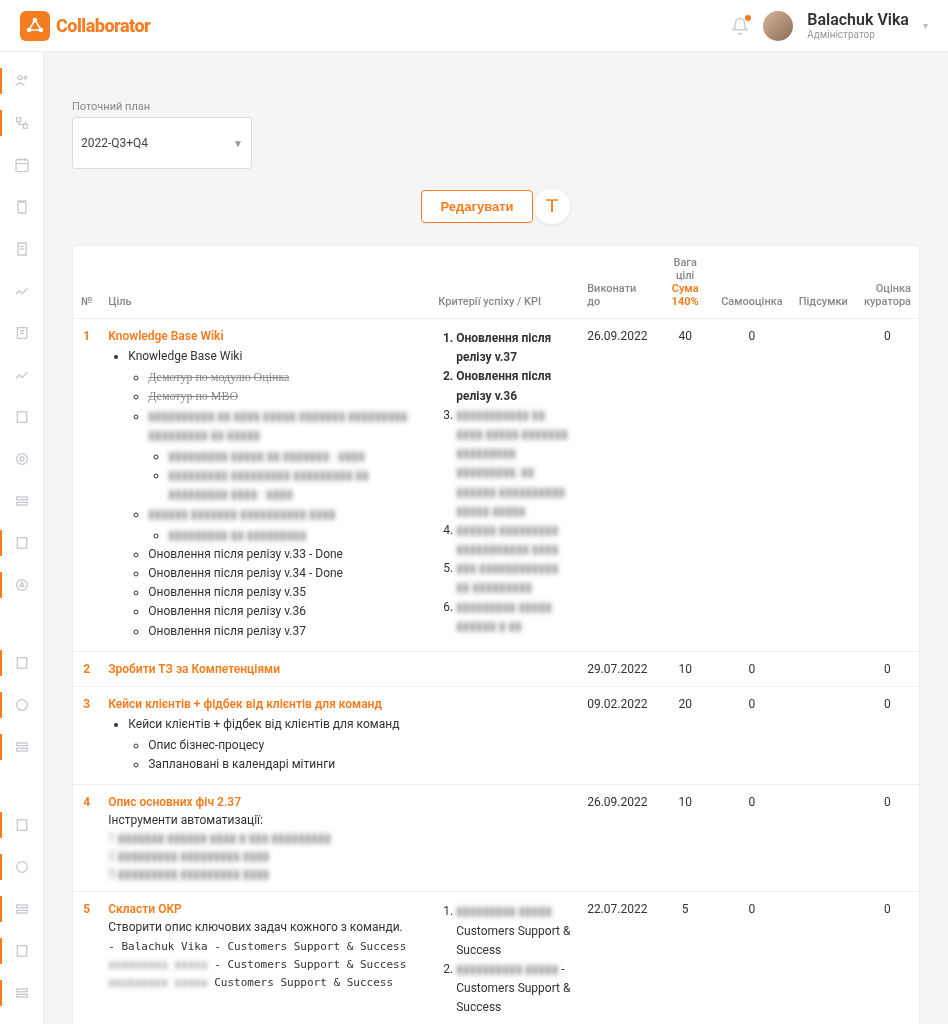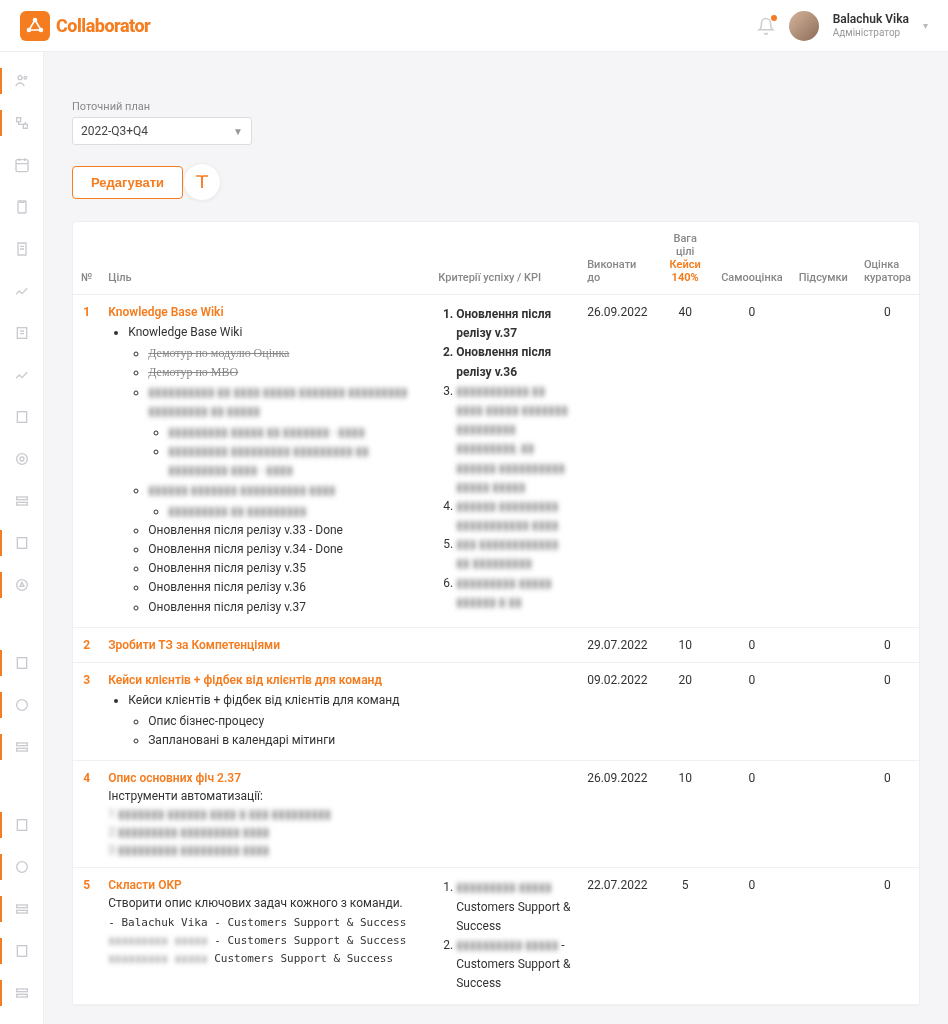--- a/index.html
+++ b/index.html
@@ -7,56 +7,56 @@
   
   .topbar { display: flex; align-items: center; justify-content: space-between; padding: 8px 20px; background: #fff; border-bottom: 1px solid #eee; height: 52px; }
   .logo { display: flex; align-items: center; gap: 6px; }
   .logo-icon { width: 30px; height: 30px; background: #f57c1f; border-radius: 6px; display: flex; align-items: center; justify-content: center; color: #fff; font-weight: bold; font-size: 18px; }
   .logo-text { font-size: 18px; font-weight: 800; color: #f57c1f; letter-spacing: -0.5px; }
   .user-area { display: flex; align-items: center; gap: 14px; }
   .bell { width: 18px; height: 18px; color: #ccc; position: relative; }
   .bell::after { content:""; position:absolute; top:-2px; right:-2px; width:6px; height:6px; background:#f57c1f; border-radius:50%; }
   .avatar { width: 30px; height: 30px; border-radius: 50%; background: linear-gradient(135deg,#d8b49a,#8a6c5a); }
   .user-text { display:flex; flex-direction:column; line-height:1.1; }
-  .user-name { font-weight: 600; font-size: 12px; }
+  .user-name { font-weight: 600; font-size: 16px; }
   .user-role { font-size: 10px; color: #999; }
   .chev { color:#bbb; font-size:10px; }
 
   .layout { display: flex; }
   .sidebar { width: 44px; background: #fff; border-right: 1px solid #eee; display: flex; flex-direction: column; align-items: center; padding-top: 20px; gap: 24px; min-height: calc(100vh - 52px); }
   .side-i { width: 18px; height: 18px; color: #c9c9d0; display:flex; align-items:center; justify-content:center; position:relative; cursor:pointer; }
   .side-sep { height: 12px; }
   .side-group-bar { position:absolute; left:-13px; top:-4px; bottom:-4px; width:2px; background:#f57c1f; display:none; }
   .side-i.grouped .side-group-bar { display:block; }
 
   .main { flex: 1; padding: 28px 28px 40px 28px; }
   .page-title { font-size: 22px; font-weight: 700; color: #222; }
   .plan-label { font-size: 11px; color: #888; margin-top: 20px; }
-  .plan-select { display:flex; align-items:center; justify-content:space-between; width: 180px; background:#fff; border:1px solid #ddd; border-radius:3px; padding:6px 8px; font-size:12px; color:#444; cursor:pointer; margin-top:4px; }
+  .plan-select { display:flex; align-items:center; justify-content:space-between; width: 180px; background:#fff; border:1px solid #ddd; border-radius:3px; padding:18px 8px; font-size:12px; color:#444; cursor:pointer; margin-top:4px; }
   .plan-select .chv { color:#999; font-size:10px; }
 
   .tabs { display:flex; gap:22px; margin-top: 22px; border-bottom:1px solid #e6e6eb; }
   .tab { padding:6px 0 10px 0; font-size:12px; color:#999; cursor:pointer; font-weight:600; }
   .tab.active { color:#333; border-bottom:2px solid #f57c1f; margin-bottom:-1px; }
 
-  .toolbar-row { display:flex; justify-content:flex-start; align-items:center; margin-top:18px; }
+  .toolbar-row { display:flex; justify-content:center; align-items:center; margin-top:18px; }
   .btn-edit { border:1px solid #f57c1f; color:#f57c1f; background:#fff; border-radius:4px; padding:8px 18px; font-size:13px; font-weight:600; cursor:pointer; }
   .btn-round { width:38px; height:38px; border-radius:50%; background:#fff; border:1px solid #eee; display:flex; align-items:center; justify-content:center; color:#f57c1f; cursor:pointer; box-shadow:0 1px 3px rgba(0,0,0,0.05); }
 
   .table-wrap { background:#fff; border:1px solid #eee; border-radius:4px; margin-top:20px; overflow:hidden; }
   table { width:100%; border-collapse:collapse; }
   th { text-align:left; font-size:11px; font-weight:500; color:#888; padding:10px 8px; border-bottom:1px solid #eee; vertical-align:bottom; }
   th.num { width:26px; text-align:center; }
   th.goal { width:330px; }
   th.kpi { }
   th.due { width:78px; }
   th.weight { width:56px; text-align:center; }
   th.self { width:72px; text-align:center; }
   th.res { width:60px; text-align:right; }
-  th.cur { width:62px; text-align:left; }
+  th.cur { width:62px; text-align:right; }
   th .w-main { display:block; }
   th .w-sum { color:#f57c1f; font-weight:600; display:block; }
   th .w-val { color:#f57c1f; font-weight:700; display:block; }
   td { font-size:12px; padding:10px 8px; border-bottom:1px solid #f0f0f3; vertical-align:top; color:#333; }
   td.num { color:#f57c1f; font-weight:700; text-align:center; }
   td.center { text-align:center; }
   .goal-title { color:#f57c1f; font-weight:600; cursor:pointer; }
   ul.lvl1 { list-style: disc; padding-left:20px; margin-top:4px; }
   ul.lvl2 { list-style: circle; padding-left:20px; margin-top:2px; }
   ul.lvl1 li, ul.lvl2 li { line-height:1.6; }
@@ -262,21 +262,21 @@
     <div class="table-wrap">
       <table>
         <thead>
           <tr>
             <th class="num">№</th>
             <th class="goal">Ціль</th>
             <th class="kpi">Критерії успіху / KPI</th>
             <th class="due">Виконати до</th>
             <th class="weight">
               <span class="w-main">Вага цілі</span>
-              <span class="w-sum">Кейси</span>
+              <span class="w-sum">Сума</span>
               <span class="w-val">140%</span>
             </th>
             <th class="self">Самооцінка</th>
             <th class="res">Підсумки</th>
             <th class="cur">Оцінка куратора</th>
           </tr>
         </thead>
         <tbody id="rows">
             <tr>
               <td class="num">1</td>

